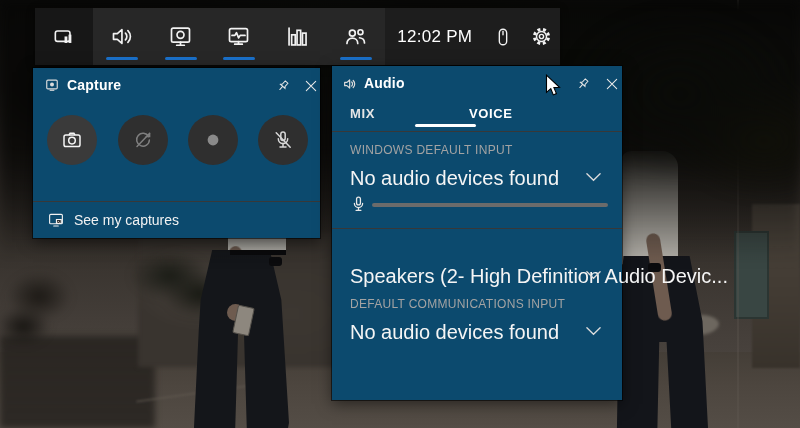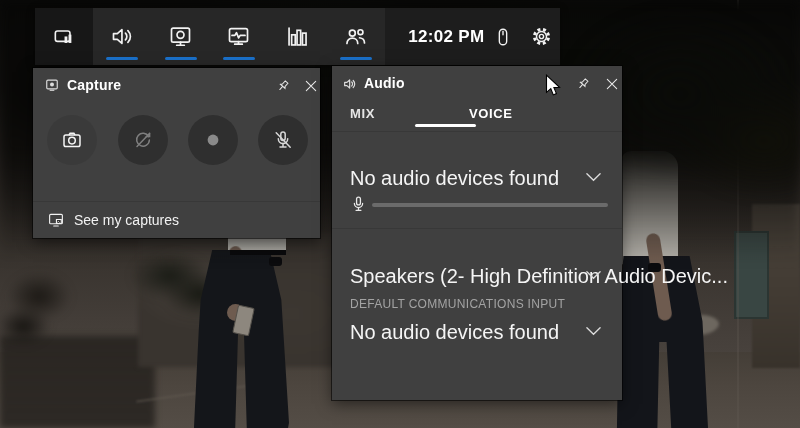--- a/index.html
+++ b/index.html
@@ -63,24 +63,24 @@
     clip-path:polygon(8% 0,80% 0,94% 38%,100% 100%,60% 100%,55% 50%,47% 50%,45% 100%,1% 100%,3% 38%);}
   
   .toolbar{position:absolute;left:35px;top:8px;width:525px;height:57px;z-index:10;display:flex;
     box-shadow:0 2px 8px rgba(0,0,0,.45);}
   .seg{height:57px;display:flex;align-items:center;}
   .seg-widgets{width:58px;background:#171717;justify-content:center;}
   .seg-tools{width:292px;background:#272727;}
   .seg-right{width:175px;background:#1d1d1d;}
   .tb-slot{width:58.4px;height:57px;position:relative;display:flex;align-items:center;justify-content:center;cursor:pointer;}
   .tb-underline{position:absolute;left:50%;transform:translateX(-50%);bottom:5px;width:32px;height:3px;border-radius:2px;}
-  .tb-time{width:100px;text-align:right;color:#ffffff;font-size:17px;font-weight:700;letter-spacing:.3px;}
+  .tb-time{width:100px;text-align:center;color:#ffffff;font-size:17px;font-weight:400;letter-spacing:.3px;}
   .tb-mini{width:38px;display:flex;align-items:center;justify-content:center;cursor:pointer;}
   
-  .panel{position:absolute;background:#404040;z-index:10;
+  .panel{position:absolute;background:#0c4a6e;z-index:10;
     box-shadow:0 0 0 1px rgba(0,0,0,.55),0 4px 14px rgba(0,0,0,.5);}
   .panel-header{position:absolute;left:0;top:0;right:0;height:34px;}
   .panel-title{position:absolute;top:9px;font-size:14px;font-weight:700;color:#ffffff;letter-spacing:.2px;}
   .hd-icon{position:absolute;top:10px;}
   .hd-btn{position:absolute;top:9px;width:18px;height:18px;display:flex;align-items:center;justify-content:center;cursor:pointer;}
   .divider{position:absolute;left:0;right:0;height:1px;background:#383838;}
   
   #capture-panel{left:33px;top:68px;width:287px;height:170px;}
   .cap-btn{position:absolute;width:50px;height:50px;border-radius:50%;background:#2f2f2f;
     display:flex;align-items:center;justify-content:center;cursor:pointer;}
@@ -318,20 +318,21 @@
         <path d="M5 5l14 14M19 5L5 19"></path>
       </svg>
     </span>
   </div>
 
   <span class="tab" style="left:18px">MIX</span>
   <span class="tab selected" style="left:89px">VOICE</span>
   <span class="tab-underline"></span>
   <div class="divider" style="top:65px"></div>
 
+  <span class="sec-label" style="top:77px">WINDOWS DEFAULT INPUT</span>
   <div class="dd-row" style="top:101px">
     <span class="dd-value">No audio devices found</span>
     <span class="dd-chevron">
       <svg width="17" height="12" viewBox="0 0 18 12" fill="none" stroke="#dcdcdc" stroke-width="1.4" stroke-linecap="round">
         <path d="M2 2.5l7 7 7-7"></path>
       </svg>
     </span>
   </div>
 
   <div class="slider-row">

